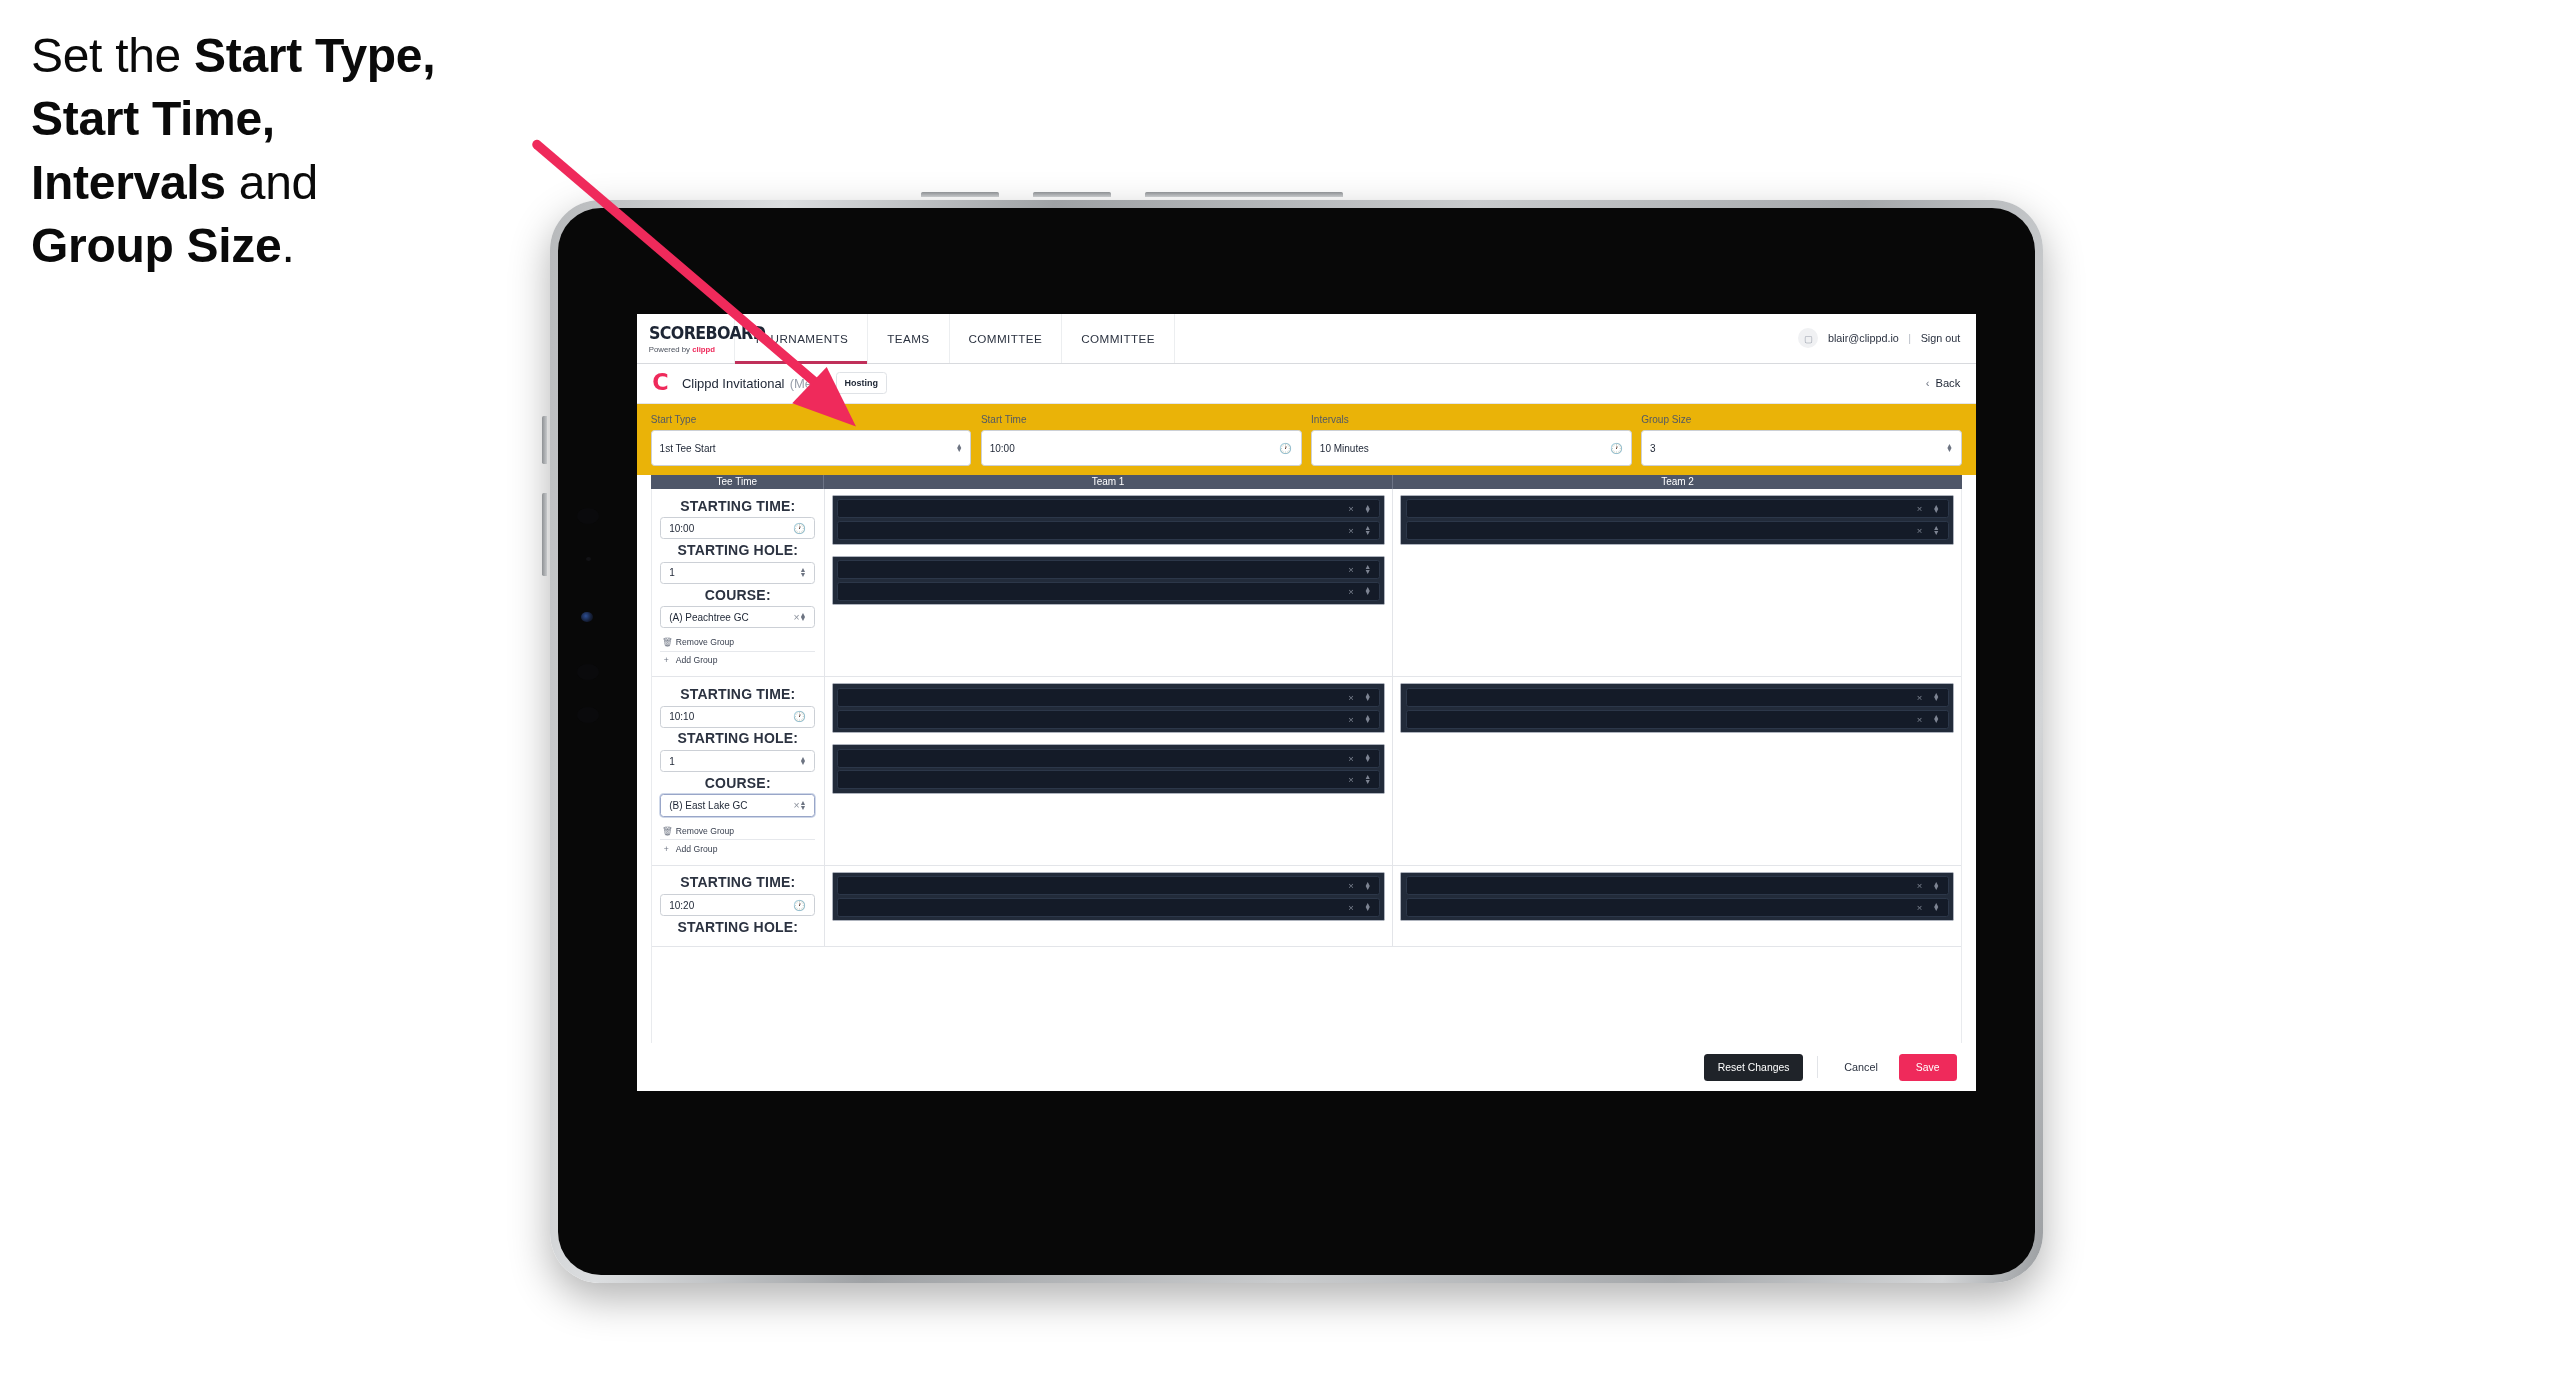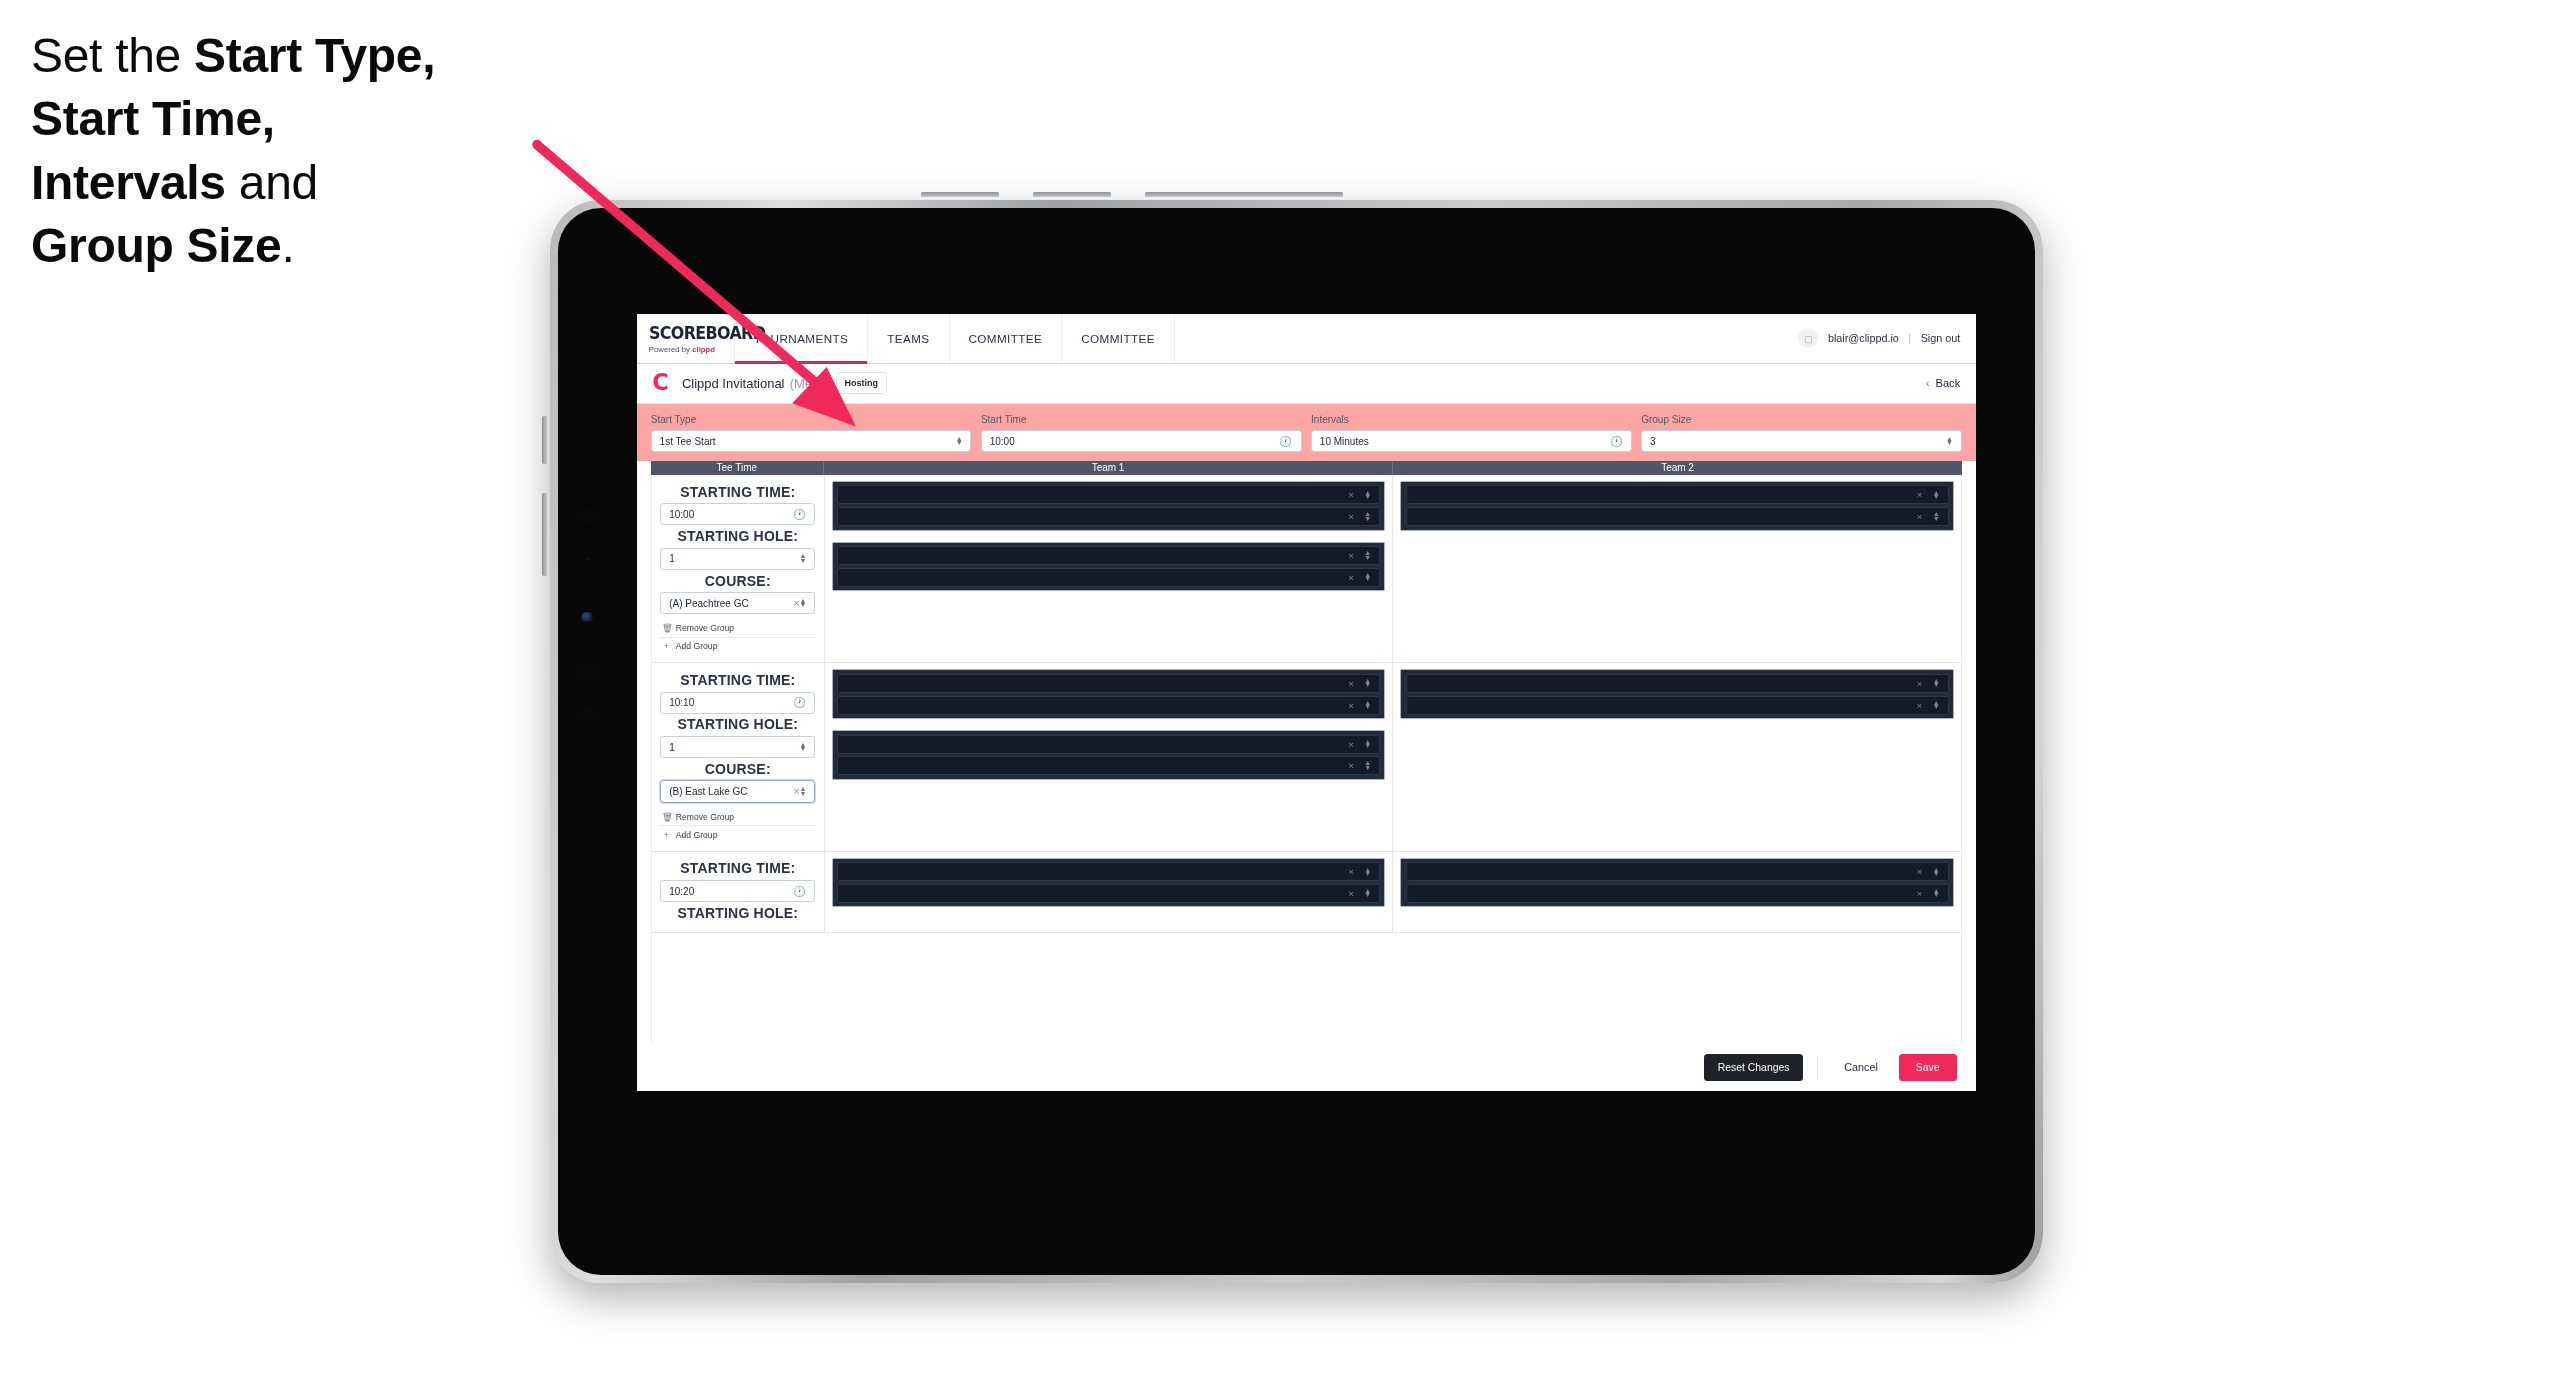--- a/index.html
+++ b/index.html
@@ -102,26 +102,26 @@
   #hosting {
     margin-left:12px; font-size:9px; font-weight:700; color:#1d2534;
     border:0.9px solid #dfe2e6; border-radius:3.5px; padding:5.2px 7.8px; background:#fff;
   }
   #titlespacer { flex:1; }
   #backlink { font-size:11.2px; color:#1d2534; display:flex; align-items:center; gap:6px; cursor:pointer; }
   #backlink .chev { color:#6d7482; font-size:11.2px; }
 
   
   #settings {
-    display:flex; gap:9.5px; padding:10.4px 14px 8.6px 14px; background:#fca5a5; flex:0 0 auto;
+    display:flex; gap:9.5px; padding:10.4px 14px 8.6px 14px; background:#eab308; flex:0 0 auto;
   }
   .field { flex:1; display:flex; flex-direction:column; }
   .field label { font-size:10px; color:#525965; margin-bottom:5.2px; }
   .ctrl {
-    height:22px; border:0.9px solid #ccd0d6; border-radius:3.5px; background:#fff;
+    height:36px; border:0.9px solid #ccd0d6; border-radius:3.5px; background:#fff;
     display:flex; align-items:center; padding:0 7.8px; font-size:10px; color:#1d2534;
   }
   .ctrl .val { flex:1; }
   .ico { color:#8b919c; font-size:10.4px; display:flex; align-items:center; }
   .stepper { display:flex; flex-direction:column; line-height:4.3px; font-size:7px; color:#6d7482; }
 
   
   #thead {
     display:flex; background:#4e5668; color:#fff; height:14px; align-items:stretch;
     margin:0 14px; flex:0 0 auto;

